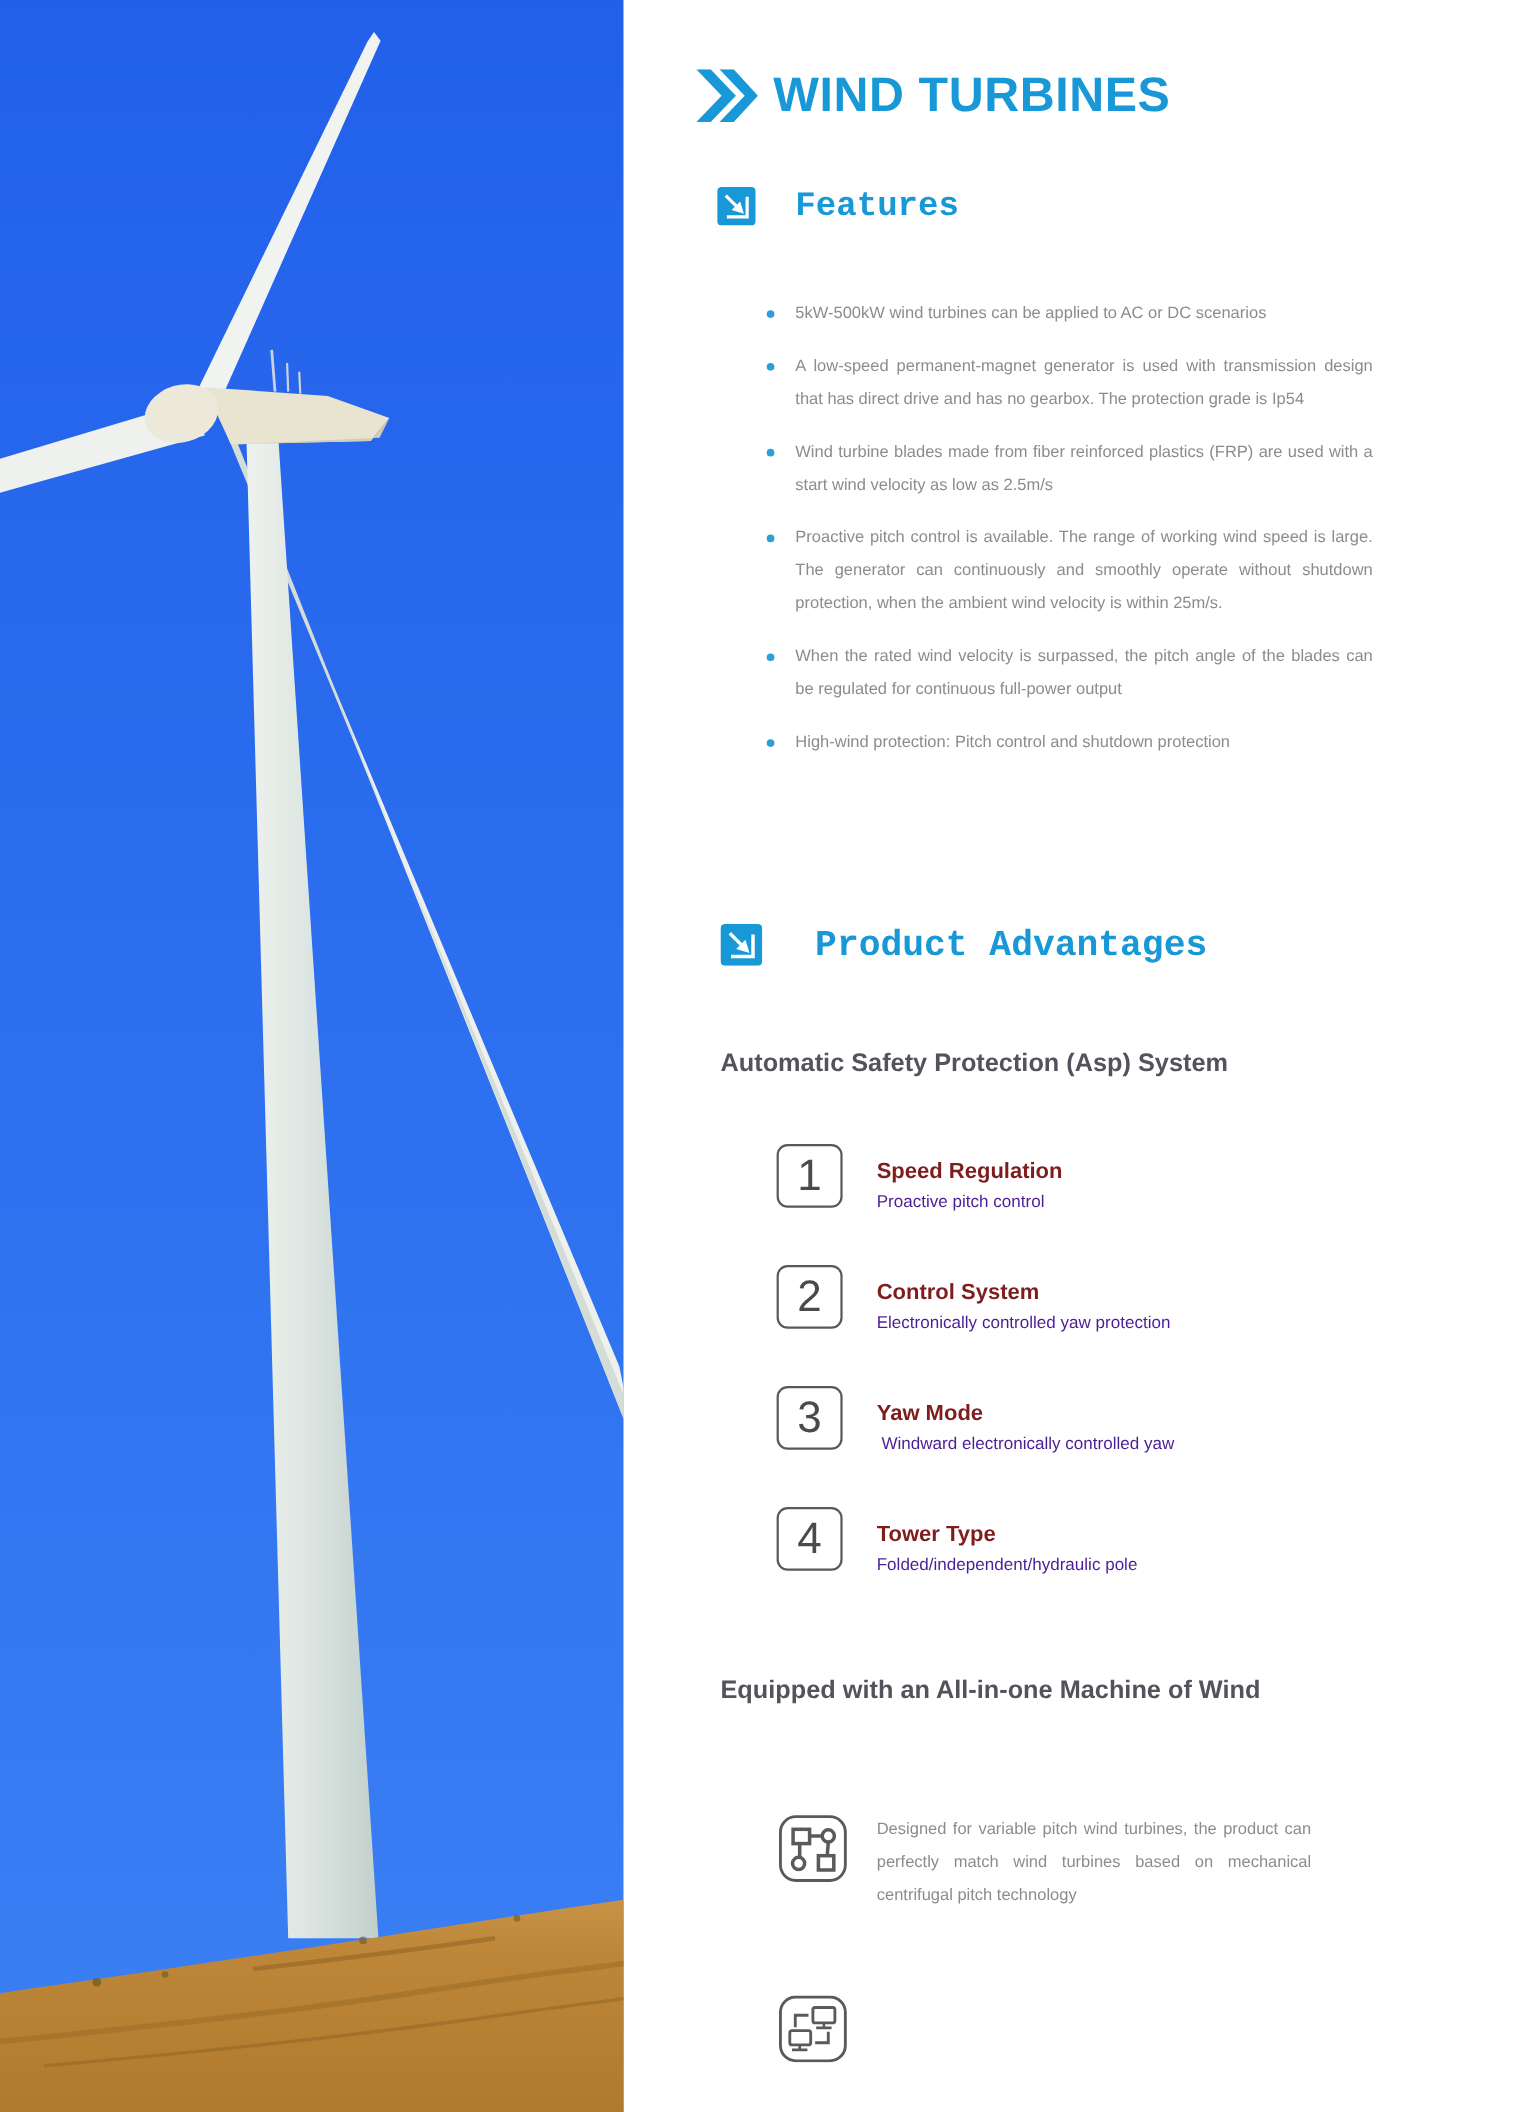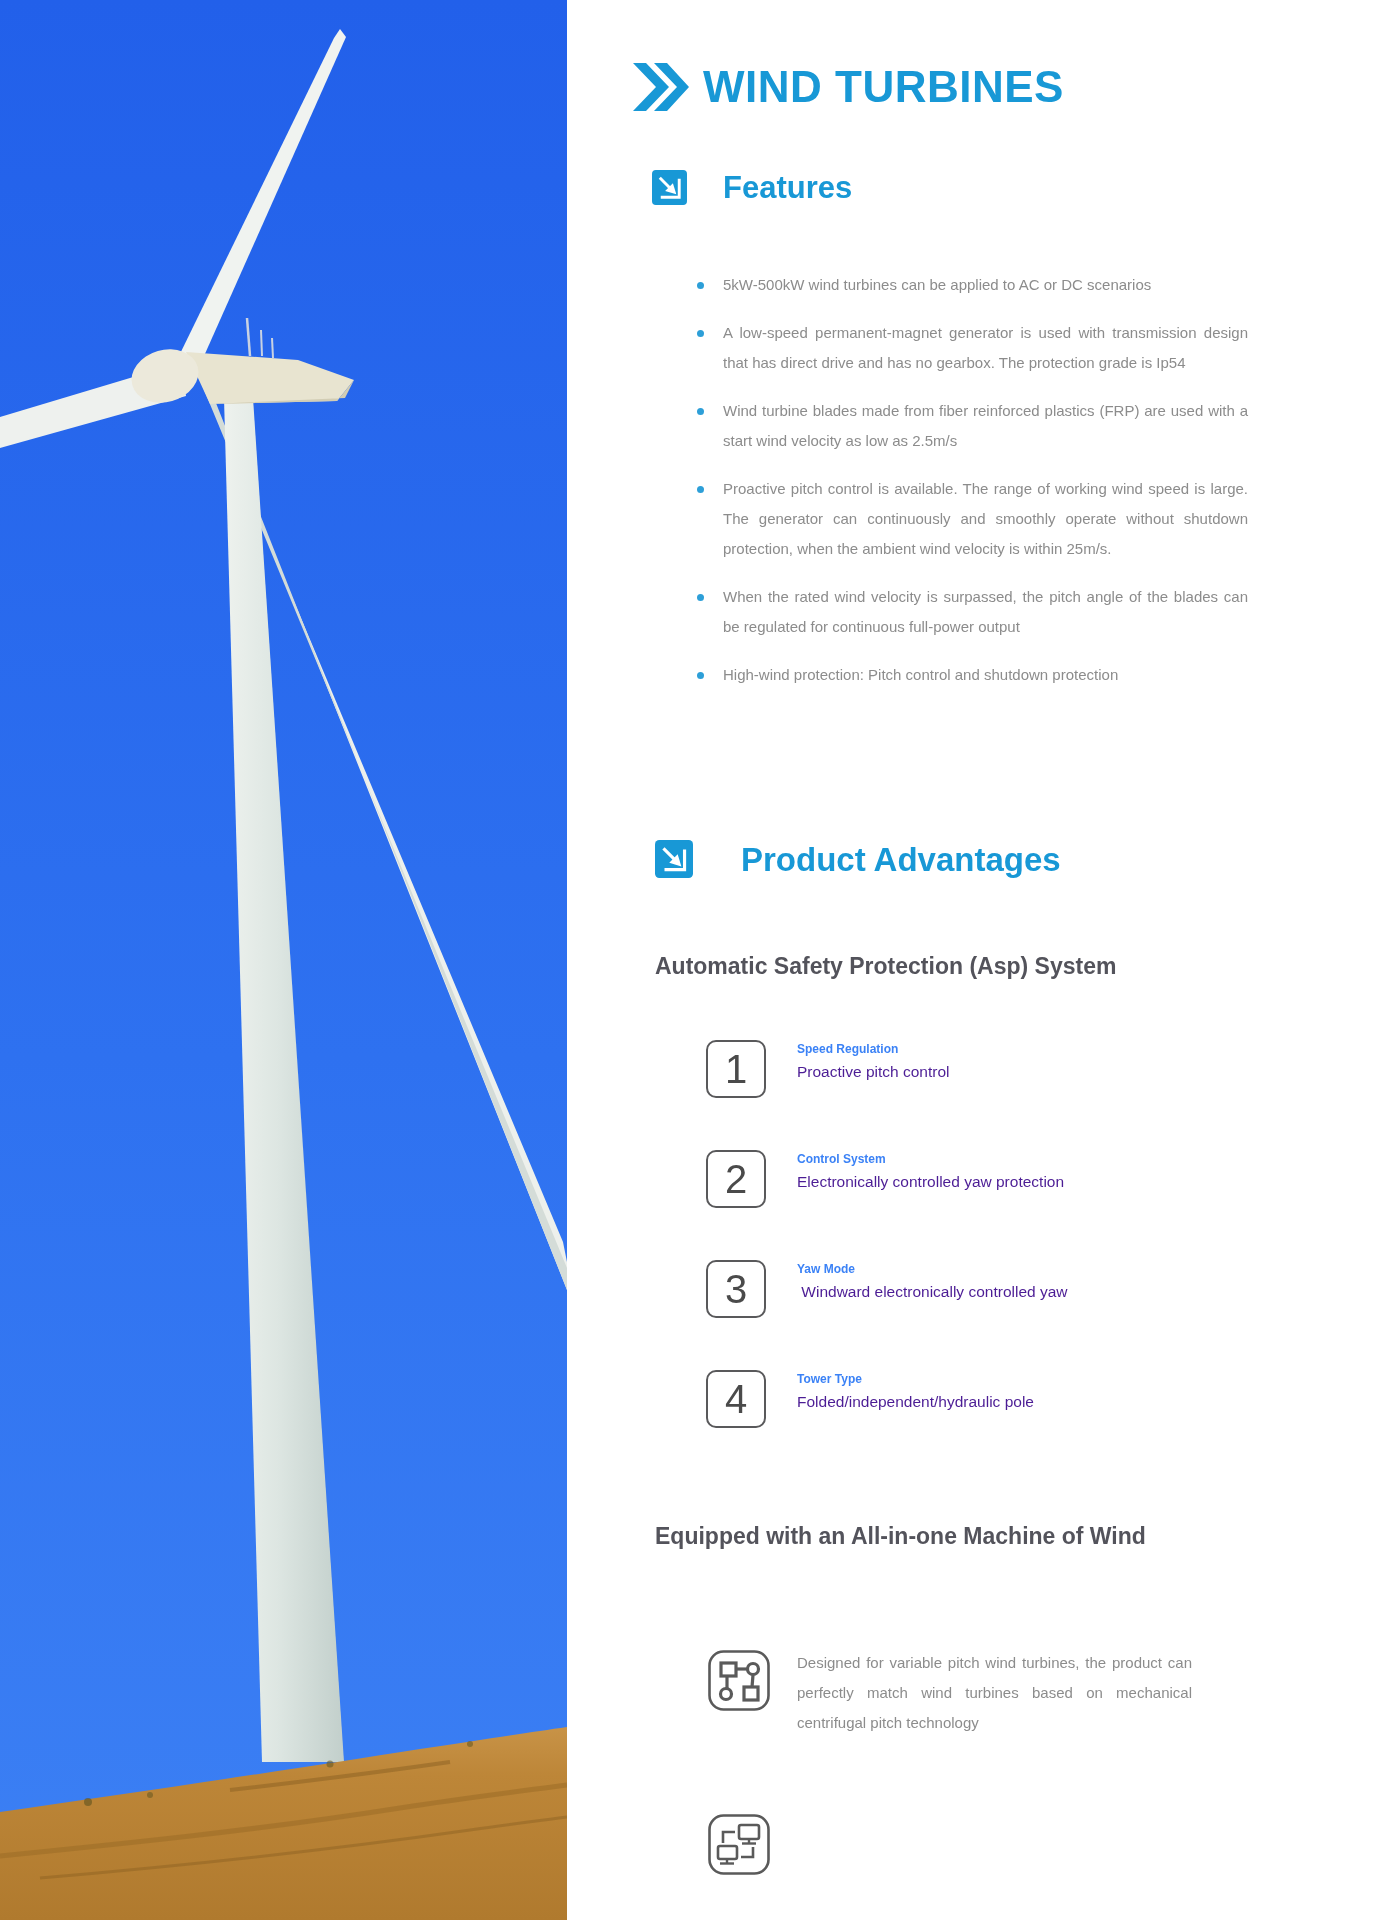--- a/index.html
+++ b/index.html
@@ -7,40 +7,40 @@
   .page{position:relative;width:1376px;height:1920px;overflow:hidden;background:#ffffff;}
 
   
   .photo{position:absolute;left:0;top:0;width:567px;height:1920px;}
   .photo svg{display:block;}
 
   
   .title-row{position:absolute;left:633px;top:36px;display:flex;align-items:center;gap:14px;}
   .page-title{font-size:44px;font-weight:700;color:#1898d6;letter-spacing:0.5px;line-height:1;}
 
-  .section-header{position:absolute;display:flex;align-items:center;}
+  .section-header{position:absolute;display:flex;align-items:center;font-family:Liberation Mono, monospace;}
   .features-header{left:652px;top:170px;gap:36px;}
   .pa-header{left:655px;top:840px;gap:48px;}
   .section-label{font-weight:700;color:#1898d6;line-height:1;}
   .features-header .section-label{font-size:31px;}
   .pa-header .section-label{font-size:33px;}
 
   .features-list{position:absolute;left:695px;top:270px;width:553px;margin:0;padding:0;list-style:none;}
   .features-list li{position:relative;padding-left:28px;margin:0 0 18px 0;
     font-size:15px;line-height:30px;color:#8c8c8c;text-align:justify;width:525px;}
   .features-list li .dot{position:absolute;left:2px;top:12px;width:7px;height:7px;border-radius:50%;background:#2d9fd8;}
 
   .sub-heading{position:absolute;font-weight:700;color:#53535b;font-size:23px;line-height:40px;}
   .asp-heading{left:655px;top:946px;}
   .equipped-heading{left:655px;top:1516px;}
 
   .adv-row{position:absolute;left:706px;display:flex;gap:31px;}
   .num-box{width:60px;height:58px;border:2px solid #59595b;border-radius:10px;box-sizing:border-box;
     display:flex;align-items:center;justify-content:center;font-size:40px;color:#4a4a4a;flex:0 0 auto;}
-  .adv-text .adv-title{font-size:12px;font-weight:700;color:#3b82f6;margin-top:2px;}
+  .adv-text .adv-title{font-size:20px;font-weight:700;color:#7f1d1d;margin-top:14px;}
   .adv-text .adv-desc{font-size:15.5px;color:#4c1d95;margin-top:7px;white-space:pre-wrap;}
 
   .aio-row{position:absolute;left:708px;display:flex;gap:27px;}
   .aio-icon{flex:0 0 auto;margin-top:2px;}
   .aio-text{width:395px;font-size:15px;line-height:30px;color:#8c8c8c;text-align:justify;}
 </style>
 </head>
 <body>
 
 <div class="page">

